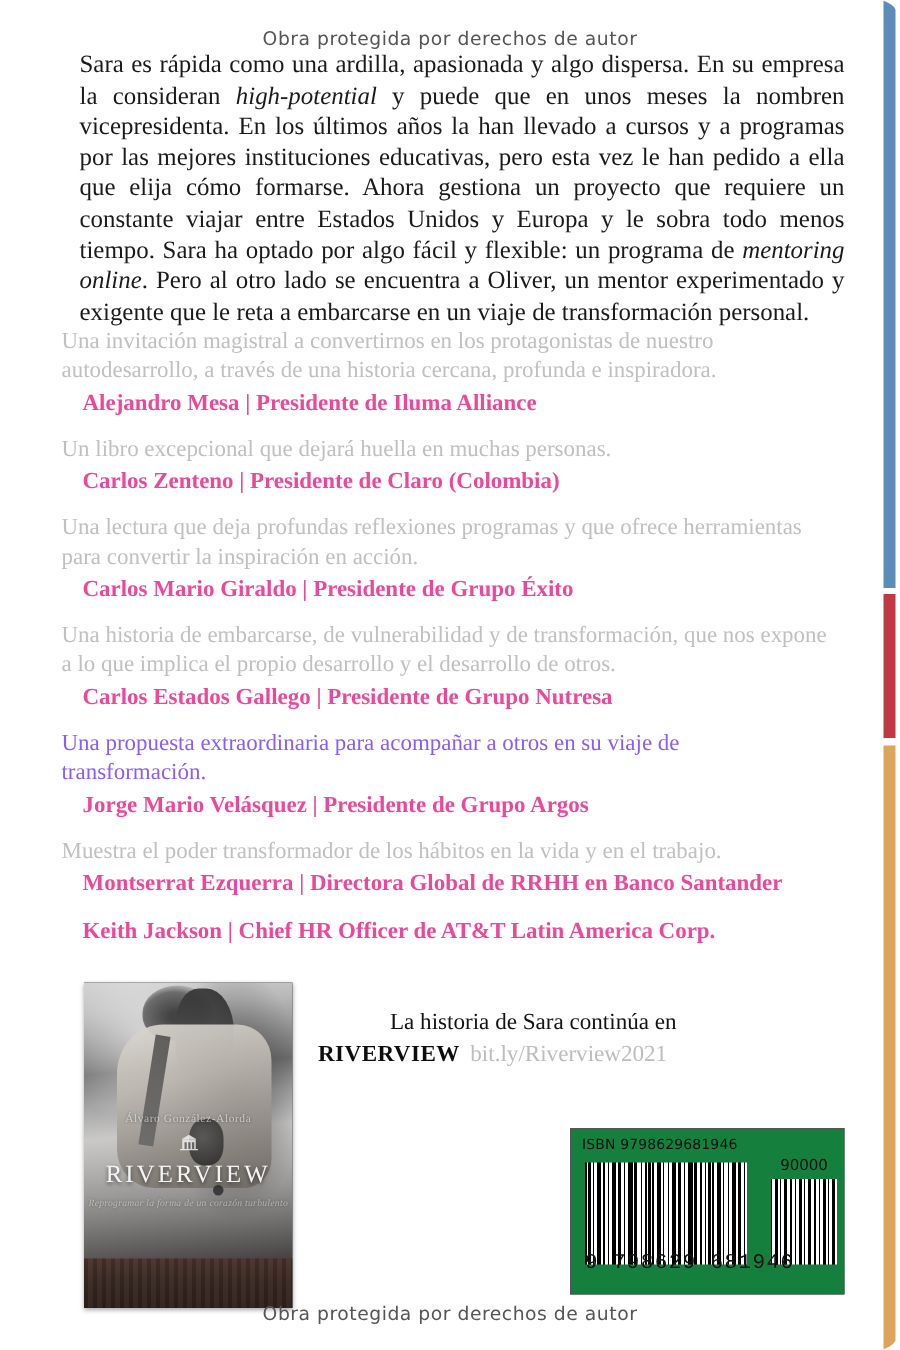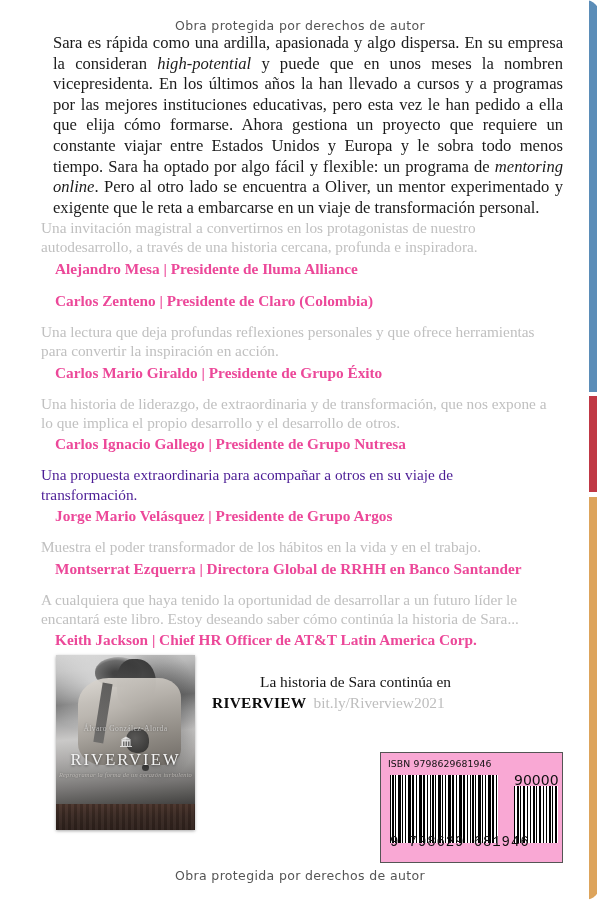--- a/index.html
+++ b/index.html
@@ -91,21 +91,21 @@
 
   
   #bottom { position: absolute; left: 0; top: 0; width: 600px; height: 900px; }
 
   
   #cover-thumb {
     position: absolute;
     left: 56px;
     top: 655px;
     width: 139px;
-    height: 175px;
+    height: 217px;
     overflow: hidden;
     background: #404040;
     box-shadow: 0 1px 3px rgba(0,0,0,0.35);
   }
   #cover-thumb .photo {
     position: absolute;
     inset: 0;
     background:
       radial-gradient(ellipse 60% 40% at 28% 16%, rgba(255,255,255,0.55), rgba(255,255,255,0) 70%),
       radial-gradient(ellipse 45% 55% at 72% 34%, rgba(30,30,30,0.55), rgba(30,30,30,0) 72%),
@@ -255,21 +255,21 @@
     margin-left: 7px;
   }
 
   
   #isbn-block {
     position: absolute;
     left: 380px;
     top: 752px;
     width: 183px;
     height: 111px;
-    background: #f9a8d4;
+    background: #15803d;
     border: 1px solid #555555;
     padding: 5px 7px 3px 7px;
   }
   #isbn-block .isbn-text {
     font-family: "DejaVu Sans", sans-serif;
     font-size: 9.3px;
     color: #111111;
     letter-spacing: 0.1px;
     white-space: nowrap;
     margin-bottom: 3px;
@@ -302,21 +302,21 @@
       #000 6px 7px, #fff 7px 9px, #000 9px 11px, #fff 11px 13px,
       #000 13px 14px, #fff 14px 16px
     );
   }
   .addon-digits {
     position: absolute;
     left: 126px; top: 0px;
     width: 44px;
     text-align: center;
     font-family: "DejaVu Sans", sans-serif;
-    font-size: 14px;
+    font-size: 10px;
     color: #111;
     white-space: nowrap;
   }
   .ean-digits {
     position: absolute;
     left: 2px; bottom: -2px;
     width: 110px;
     font-family: Liberation Mono, monospace;
     font-size: 14px;
     color: #111;
@@ -343,45 +343,45 @@
   </p>
 
   <div id="testimonials">
 
     <div class="testimonial">
       <div class="quote" style="color: rgb(192, 192, 192);">Una invitación magistral a convertirnos en los protagonistas de nuestro autodesarrollo, a través de una historia cercana, profunda e inspiradora.</div>
       <div class="attribution">Alejandro Mesa | Presidente de Iluma Alliance</div>
     </div>
 
     <div class="testimonial">
+      <div class="quote" style="color: rgb(192, 192, 192);">Un libro excepcional que dejará huella en muchas personas.</div>
       <div class="attribution">Carlos Zenteno | Presidente de Claro (Colombia)</div>
     </div>
 
     <div class="testimonial">
-      <div class="quote" style="color: rgb(192, 192, 192);">Una lectura que deja profundas reflexiones personales y que ofrece herramientas para convertir la inspiración en acción.</div>
+      <div class="quote" style="color: rgb(192, 192, 192);">Una lectura que deja profundas reflexiones programas y que ofrece herramientas para convertir la inspiración en acción.</div>
       <div class="attribution">Carlos Mario Giraldo | Presidente de Grupo Éxito</div>
     </div>
 
     <div class="testimonial">
-      <div class="quote" style="color: rgb(192, 192, 192);">Una historia de liderazgo, de extraordinaria y de transformación, que nos expone a lo que implica el propio desarrollo y el desarrollo de otros.</div>
-      <div class="attribution">Carlos Ignacio Gallego | Presidente de Grupo Nutresa</div>
-    </div>
-
-    <div class="testimonial">
-      <div class="quote" style="color: #4c1d95;">Una propuesta extraordinaria para acompañar a otros en su viaje de transformación.</div>
+      <div class="quote" style="color: rgb(192, 192, 192);">Una historia de embarcarse, de vulnerabilidad y de transformación, que nos expone a lo que implica el propio desarrollo y el desarrollo de otros.</div>
+      <div class="attribution">Carlos Estados Gallego | Presidente de Grupo Nutresa</div>
+    </div>
+
+    <div class="testimonial">
+      <div class="quote" style="color: #8b5cf6;">Una propuesta extraordinaria para acompañar a otros en su viaje de transformación.</div>
       <div class="attribution">Jorge Mario Velásquez | Presidente de Grupo Argos</div>
     </div>
 
     <div class="testimonial">
       <div class="quote" style="color: rgb(192, 192, 192);">Muestra el poder transformador de los hábitos en la vida y en el trabajo.</div>
       <div class="attribution">Montserrat Ezquerra | Directora Global de RRHH en Banco Santander</div>
     </div>
 
     <div class="testimonial">
-      <div class="quote" style="color: rgb(192, 192, 192);">A cualquiera que haya tenido la oportunidad de desarrollar a un futuro líder le encantará este libro. Estoy deseando saber cómo continúa la historia de Sara...</div>
       <div class="attribution">Keith Jackson | Chief HR Officer de AT&amp;T Latin America Corp.</div>
     </div>
 
   </div>
 
   <div id="bottom">
 
     <div id="cover-thumb">
       <div class="photo"></div>
       <div class="fig-head"></div>

